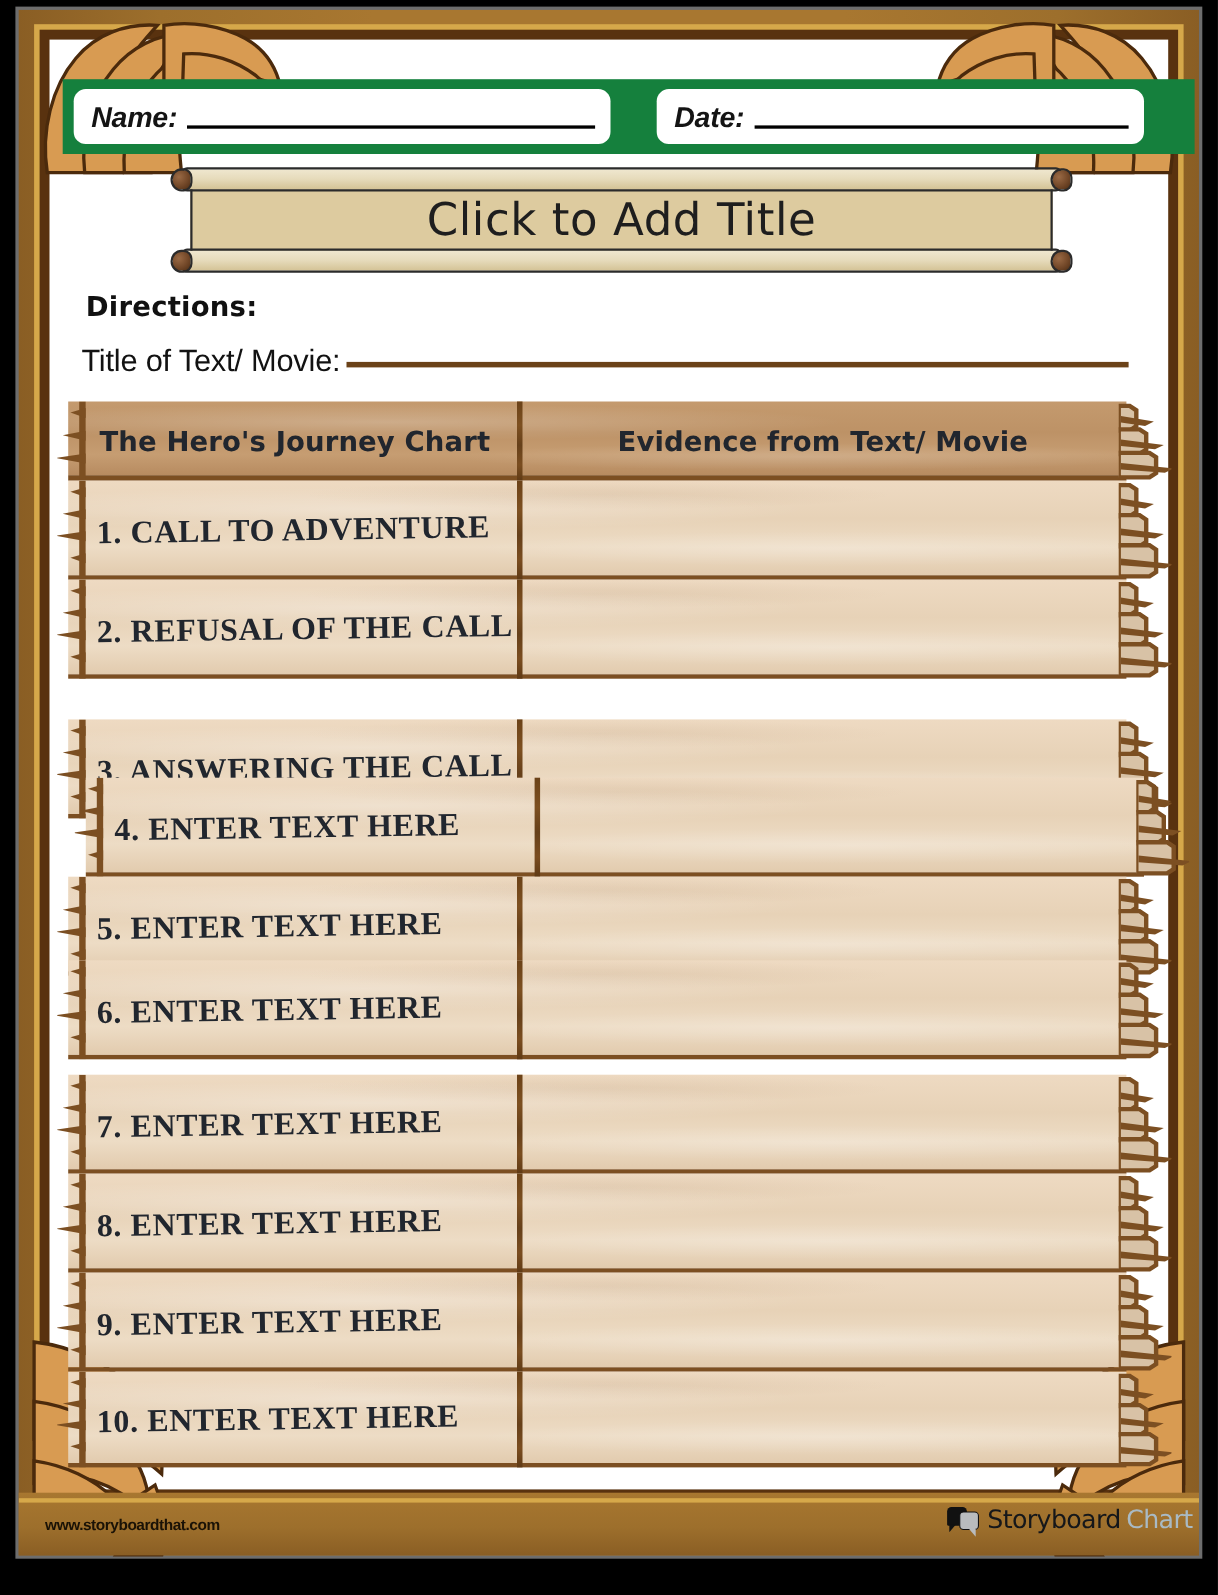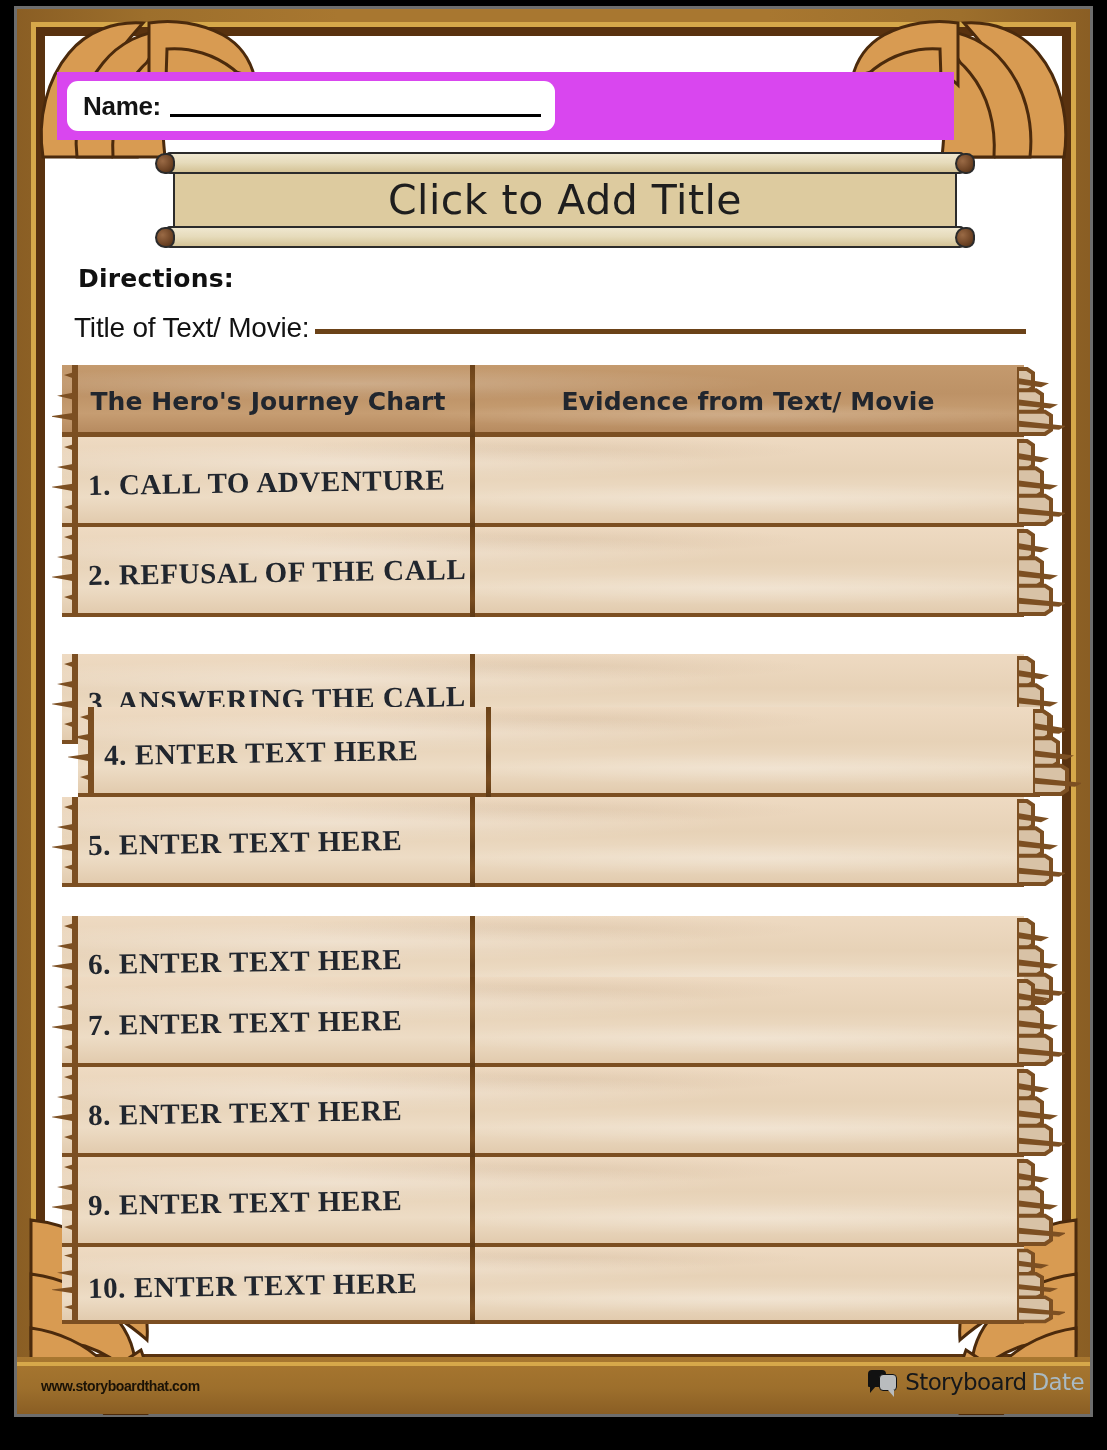--- a/index.html
+++ b/index.html
@@ -61,22 +61,23 @@
   .carve {
     position: absolute;
     pointer-events: none;
   }
   .carve svg { display: block; }
 
   
   .namedate-band {
     position: absolute;
     left: 57px; top: 72px;
-    width: 897px; height: 68px;
-    background: #d946ef;
+    width: 1029px; height: 68px;
+    background: #15803d;
+    font-style: italic;
   }
   .nd-box {
     position: absolute;
     top: 9px;
     height: 50px;
     background: #ffffff;
     border-radius: 11px;
     display: flex;
     align-items: center;
     padding-left: 16px;
@@ -409,20 +410,24 @@
         <path d="M124 140 C132 160 134 182 130 204 L88 204 C98 186 108 166 112 148 Z"></path>
       </g>
     </svg>
   </div>
 
   <div class="namedate-band">
     <div class="nd-box name">
       <span class="nd-label">Name:</span>
       <span class="nd-rule"></span>
     </div>
+    <div class="nd-box date">
+      <span class="nd-label">Date:</span>
+      <span class="nd-rule"></span>
+    </div>
   </div>
 
   <div class="scroll-wrap">
     <div class="scroll-body"></div>
     <div class="scroll-bar top"></div>
     <div class="scroll-bar bot"></div>
     <div class="scroll-knob knob-tl"></div>
     <div class="scroll-knob knob-tr"></div>
     <div class="scroll-knob knob-bl"></div>
     <div class="scroll-knob knob-br"></div>
@@ -579,21 +584,21 @@
             <path d="M0 31.333333333333332 L19 31.333333333333332 L25 35.33333333333333 L25 55.666666666666664 L19 59.666666666666664 L0 59.666666666666664 Z" fill="#d8c2a6" stroke="#7c4f22" stroke-width="4"></path>
             <path d="M2 43.5 L41 48.5 L33 52.5 L2 49.5 Z" fill="#7c4f22"></path>
             <path d="M0 58.666666666666664 L28 58.666666666666664 L34 62.666666666666664 L34 83 L28 87 L0 87 Z" fill="#d8c2a6" stroke="#7c4f22" stroke-width="4"></path>
             <path d="M2 70.83333333333333 L50 75.83333333333333 L42 79.83333333333333 L2 76.83333333333333 Z" fill="#7c4f22"></path>
           </svg>
         </div>
        <div class="wt-divider"></div>
        <div class="wt-cell-label">5. ENTER TEXT HERE</div>
        <div class="wt-cell-evidence"></div>
       </div>
-      <div class="wt-row" style="top: 551px; height: 90px;">
+      <div class="wt-row" style="top: 508px; height: 90px;">
         <div class="wt-plank"></div>
        <div class="jag-left">
           <svg viewBox="0 0 26 90" preserveAspectRatio="none">
       <rect x="20" y="0" width="6" height="90" fill="#7c4f22"></rect>
             <path d="M26 6 L12 10 L26 15 Z" fill="#7c4f22"></path>
             <path d="M26 26 L5 30 L26 35 Z" fill="#7c4f22"></path>
             <path d="M26 46 L-2 50 L26 55 Z" fill="#7c4f22"></path>
             <path d="M26 66 L12 70 L26 75 Z" fill="#7c4f22"></path>
           </svg>
         </div>
@@ -679,21 +684,21 @@
             <path d="M0 31.333333333333332 L19 31.333333333333332 L25 35.33333333333333 L25 55.666666666666664 L19 59.666666666666664 L0 59.666666666666664 Z" fill="#d8c2a6" stroke="#7c4f22" stroke-width="4"></path>
             <path d="M2 43.5 L41 48.5 L33 52.5 L2 49.5 Z" fill="#7c4f22"></path>
             <path d="M0 58.666666666666664 L28 58.666666666666664 L34 62.666666666666664 L34 83 L28 87 L0 87 Z" fill="#d8c2a6" stroke="#7c4f22" stroke-width="4"></path>
             <path d="M2 70.83333333333333 L50 75.83333333333333 L42 79.83333333333333 L2 76.83333333333333 Z" fill="#7c4f22"></path>
           </svg>
         </div>
        <div class="wt-divider"></div>
        <div class="wt-cell-label">9. ENTER TEXT HERE</div>
        <div class="wt-cell-evidence"></div>
       </div>
-      <div class="wt-row" style="top: 882px; height: 77px;">
+      <div class="wt-row" style="top: 882px; height: 87px;">
         <div class="wt-plank"></div>
        <div class="jag-left">
           <svg viewBox="0 0 26 90" preserveAspectRatio="none">
       <rect x="20" y="0" width="6" height="90" fill="#7c4f22"></rect>
             <path d="M26 6 L12 10 L26 15 Z" fill="#7c4f22"></path>
             <path d="M26 26 L5 30 L26 35 Z" fill="#7c4f22"></path>
             <path d="M26 46 L-2 50 L26 55 Z" fill="#7c4f22"></path>
             <path d="M26 66 L12 70 L26 75 Z" fill="#7c4f22"></path>
           </svg>
         </div>
@@ -715,16 +720,16 @@
 
 <div class="footer-band">
       <div class="footer-rule"></div>
      <div class="footer-url">www.storyboardthat.com</div>
      <div class="footer-logo">
        <div class="logo-bubbles">
          <div class="bub-dark"></div>
           <div class="bub-gray"></div>
        </div>
        <span class="logo-word1">Storyboard</span>
-       <span class="logo-word2">Date</span>
+       <span class="logo-word2">Chart</span>
      </div>
     </div>
   </div>
 
 </body></html>

